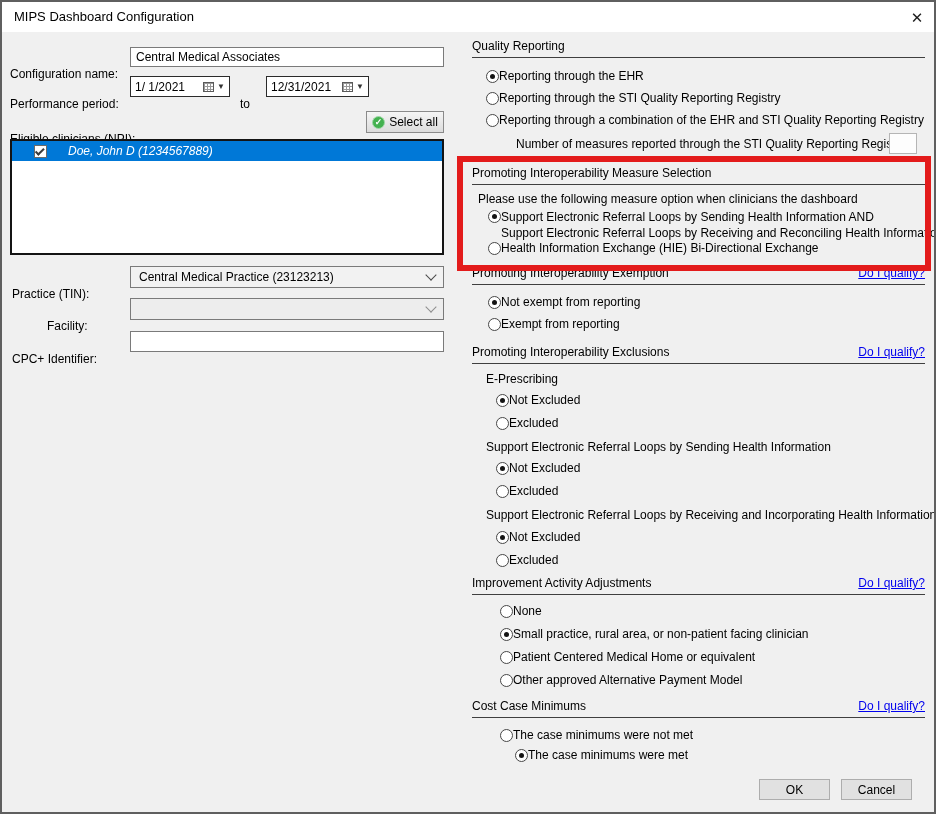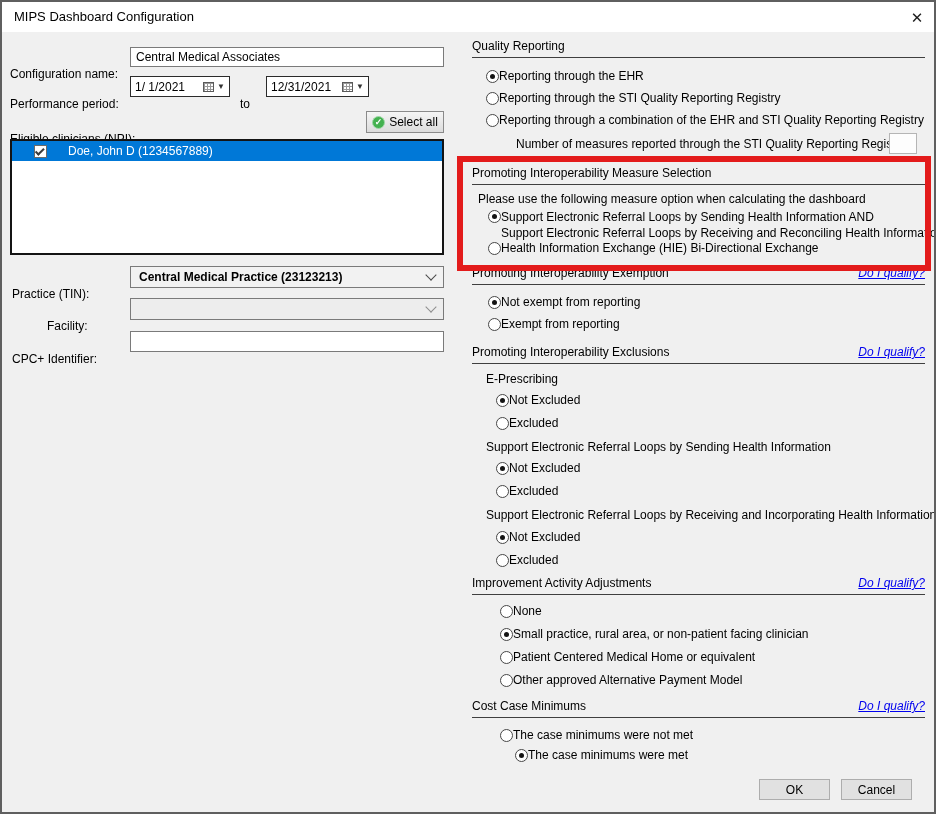--- a/index.html
+++ b/index.html
@@ -12,39 +12,39 @@
   .closebtn span{font-size:15px;color:#1a1a1a;line-height:1;}
   .lab{position:absolute;font-size:12px;white-space:nowrap;margin-top:16px;}
   .tb{position:absolute;background:#fff;border:1px solid #7a7a7a;box-sizing:border-box;
       font-family:"Liberation Sans",sans-serif;font-size:12px;color:#000;padding:0 5px;outline:none;}
   .datebox{position:absolute;background:#fff;border:1px solid #2b2b2b;box-sizing:border-box;display:flex;align-items:center;padding:0 4px;gap:3px;}
   .datebox .dtext{flex:1;font-size:12px;white-space:nowrap;}
   .calicon{width:11px;height:10px;border:1px solid #5a5a5a;box-sizing:border-box;
     background-image:repeating-linear-gradient(to right,#9a9a9a 0 1px,transparent 1px 3px),
                      repeating-linear-gradient(to bottom,#9a9a9a 0 1px,transparent 1px 3px);}
   .darr{font-size:8px;color:#333;line-height:1;}
-  .combo{position:absolute;background:#f2f2f2;border:1px solid #7a7a7a;box-sizing:border-box;display:flex;align-items:center;padding:0 8px;font-weight:bold;}
+  .combo{position:absolute;background:#f2f2f2;border:1px solid #7a7a7a;box-sizing:border-box;display:flex;align-items:center;padding:0 8px;}
   .combo .cval{flex:1;font-size:12px;white-space:nowrap;overflow:hidden;}
   .chev{width:7px;height:7px;border-right:1px solid #4a4a4a;border-bottom:1px solid #4a4a4a;transform:rotate(45deg);margin-top:-4px;flex:0 0 auto;}
   .combo.disabled{background:#ededed;}
   .combo.disabled .chev{border-color:#8e8e8e;}
   .listbox{position:absolute;left:10px;top:139px;width:434px;height:116px;background:#fff;border:2px solid #141414;box-sizing:border-box;}
   .listrow{height:20px;background:#0078d7;color:#fff;display:flex;align-items:center;}
   .cbx{width:13px;height:13px;background:#fff;border:1px solid #6a6a6a;box-sizing:border-box;margin-left:22px;display:flex;align-items:center;justify-content:center;}
   .cbx i{display:block;width:7px;height:3px;border-left:2px solid #3c3c3c;border-bottom:2px solid #3c3c3c;transform:rotate(-45deg) translate(0,-1px);}
-  .rowtext{margin-left:21px;font-size:12px;}
+  .rowtext{margin-left:21px;font-size:12px;font-style:italic;}
   .btn{position:absolute;background:#e1e1e1;border:1px solid #adadad;box-sizing:border-box;display:flex;align-items:center;justify-content:center;font-size:12px;cursor:pointer;}
   .selall{position:absolute;left:366px;top:111px;width:78px;height:22px;background:linear-gradient(#f5f5f5,#dcdcdc);
           border:1px solid #8a8a8a;box-sizing:border-box;display:flex;align-items:center;justify-content:center;gap:4px;cursor:pointer;}
   .gcirc{width:13px;height:13px;border-radius:50%;background:#43b14f;border:1px solid #9ed8a6;box-sizing:border-box;
          color:#fff;font-size:9px;line-height:11px;text-align:center;font-weight:bold;}
   .sec{position:absolute;left:472px;width:453px;display:flex;justify-content:space-between;align-items:flex-end;
        border-bottom:1px solid #3f3f3f;padding-bottom:4px;}
   .sec .stitle{font-size:12px;}
-  .qlink{color:#0000ee;text-decoration:underline;font-size:12px;cursor:pointer;font-style:italic;}
+  .qlink{color:#0000ee;text-decoration:underline;font-size:12px;cursor:pointer;}
   .row{position:absolute;display:flex;align-items:center;}
   .row.top{align-items:flex-start;}
   .radio{flex:0 0 auto;width:13px;height:13px;border:1px solid #474747;border-radius:50%;background:#fff;box-sizing:border-box;position:relative;}
   .row.top .radio{margin-top:1px;}
   .radio.checked::after{content:"";position:absolute;left:3px;top:3px;width:5px;height:5px;border-radius:50%;background:#141414;}
   .rlbl{font-size:12px;line-height:14px;white-space:nowrap;}
   .rlbl2{font-size:12px;line-height:16px;white-space:nowrap;}
   .subl{position:absolute;font-size:12px;white-space:nowrap;}
   .measbox{position:absolute;left:889px;top:133px;width:28px;height:21px;background:#fdfdfd;border:1px solid #b5b5b5;box-sizing:border-box;}
   .redbox{position:absolute;left:457px;top:156px;width:474px;height:115px;border:6px solid #e31b1b;box-sizing:border-box;z-index:100;pointer-events:none;}
@@ -122,21 +122,21 @@
   <div class="row" style="left:486px;top:113px;">
     <span class="radio"></span>
     <span class="rlbl">Reporting through a combination of the EHR and STI Quality Reporting Registry</span>
   </div>
   <div class="subl" style="left:516px;top:137px;">Number of measures reported through the STI Quality Reporting Registry:</div>
   <div class="measbox"></div>
 
   <div class="sec" style="top:166px;">
     <span class="stitle">Promoting Interoperability Measure Selection</span>
   </div>
-  <div class="subl" style="left:478px;top:192px;">Please use the following measure option when calculating the dashboard</div>
+  <div class="subl" style="left:478px;top:192px;">Please use the following measure option when clinicians the dashboard</div>
   <div class="row top" style="left:488px;top:209px;">
     <span class="radio checked"></span>
     <span>
       <div class="rlbl2">Support Electronic Referral Loops by Sending Health Information AND</div>
       <div class="rlbl2">Support Electronic Referral Loops by Receiving and Reconciling Health Information</div>
     </span>
   </div>
   <div class="row" style="left:488px;top:241px;">
     <span class="radio"></span>
     <span class="rlbl">Health Information Exchange (HIE) Bi-Directional Exchange</span>

